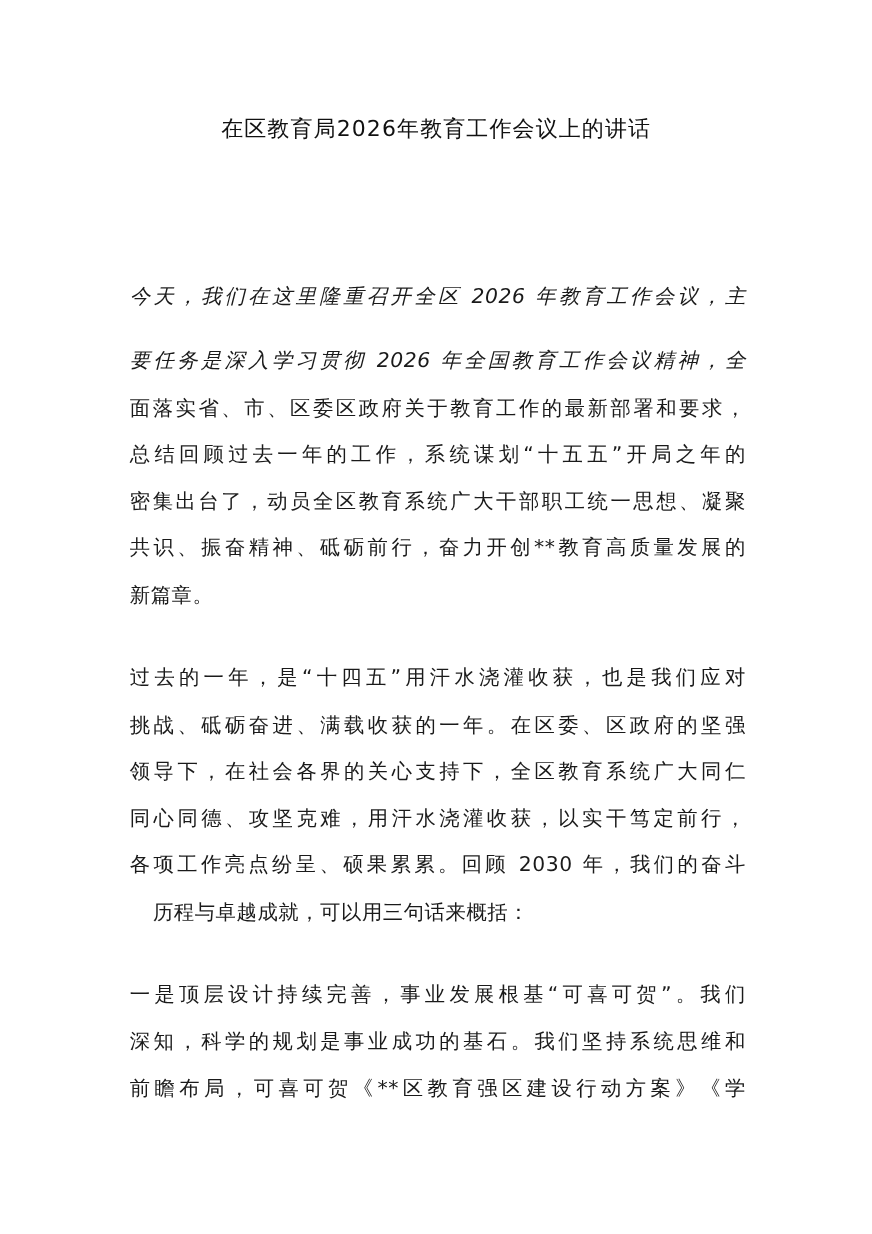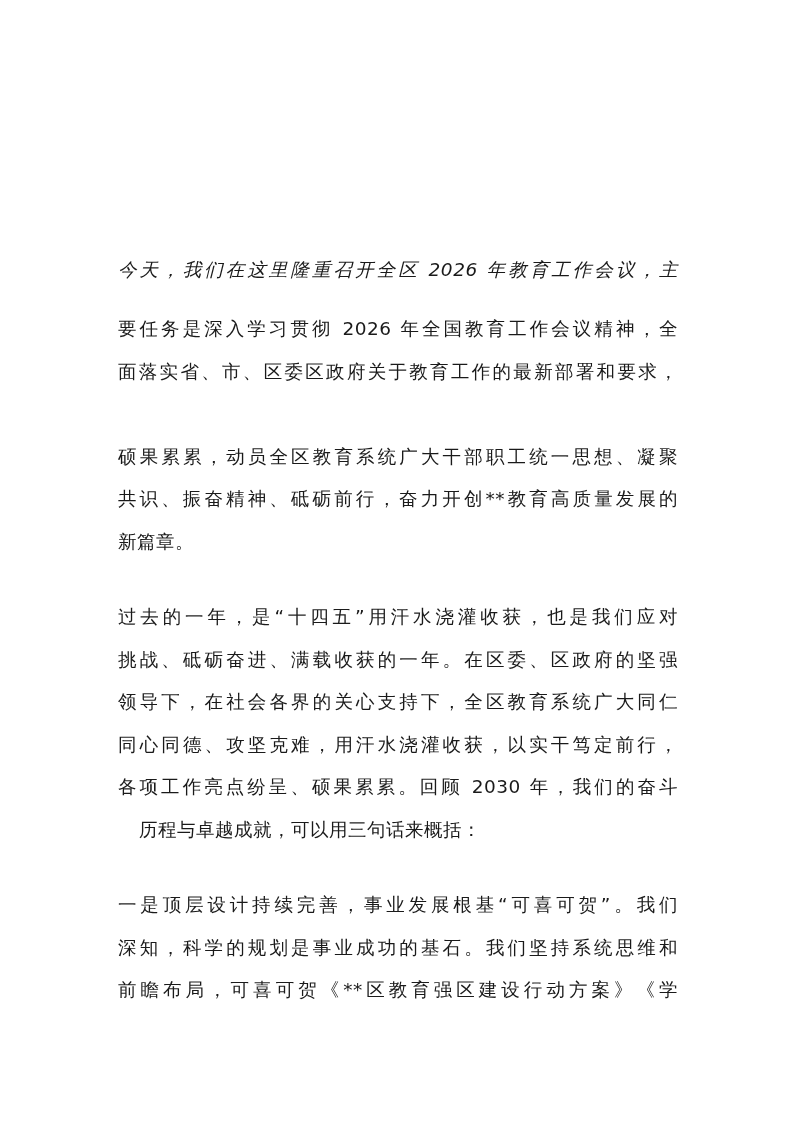--- a/index.html
+++ b/index.html
@@ -48,26 +48,28 @@
       letter-spacing: 0.5px;
     }
     .line.last {
       text-align-last: left;
     }
   </style>
 </head>
 <body>
 
 <div class="page">
+  <div class="title">在区教育局2026年教育工作会议上的讲话</div>
 
 
   <div class="line" style="top:255px;font-style:italic;">今天，我们在这里隆重召开全区 2026 年教育工作会议，主</div>
-  <div class="line" style="top:314px;">要任务是深入学习贯彻 2026 年全国教育工作会议精神，全</div>
+  <div class="line" style="top:314px;font-style:italic;">要任务是深入学习贯彻 2026 年全国教育工作会议精神，全</div>
   <div class="line" style="top:357px;">面落实省、市、区委区政府关于教育工作的最新部署和要求，</div>
-  <div class="line" style="top:442px;">硕果累累，动员全区教育系统广大干部职工统一思想、凝聚</div>
+  <div class="line" style="top:399px;">总结回顾过去一年的工作，系统谋划“十五五”开局之年的</div>
+  <div class="line" style="top:442px;">密集出台了，动员全区教育系统广大干部职工统一思想、凝聚</div>
   <div class="line" style="top:484px;">共识、振奋精神、砥砺前行，奋力开创**教育高质量发展的</div>
   <div class="line last" style="top:527px;">新篇章。</div>
 
   <div class="line" style="top:602px;">过去的一年，是“十四五”用汗水浇灌收获，也是我们应对</div>
   <div class="line" style="top:645px;">挑战、砥砺奋进、满载收获的一年。在区委、区政府的坚强</div>
   <div class="line" style="top:687px;">领导下，在社会各界的关心支持下，全区教育系统广大同仁</div>
   <div class="line" style="top:730px;">同心同德、攻坚克难，用汗水浇灌收获，以实干笃定前行，</div>
   <div class="line" style="top:772px;">各项工作亮点纷呈、硕果累累。回顾 2030 年，我们的奋斗</div>
   <div class="line last" style="top:815px;margin-left:21px;">历程与卓越成就，可以用三句话来概括：</div>
 

